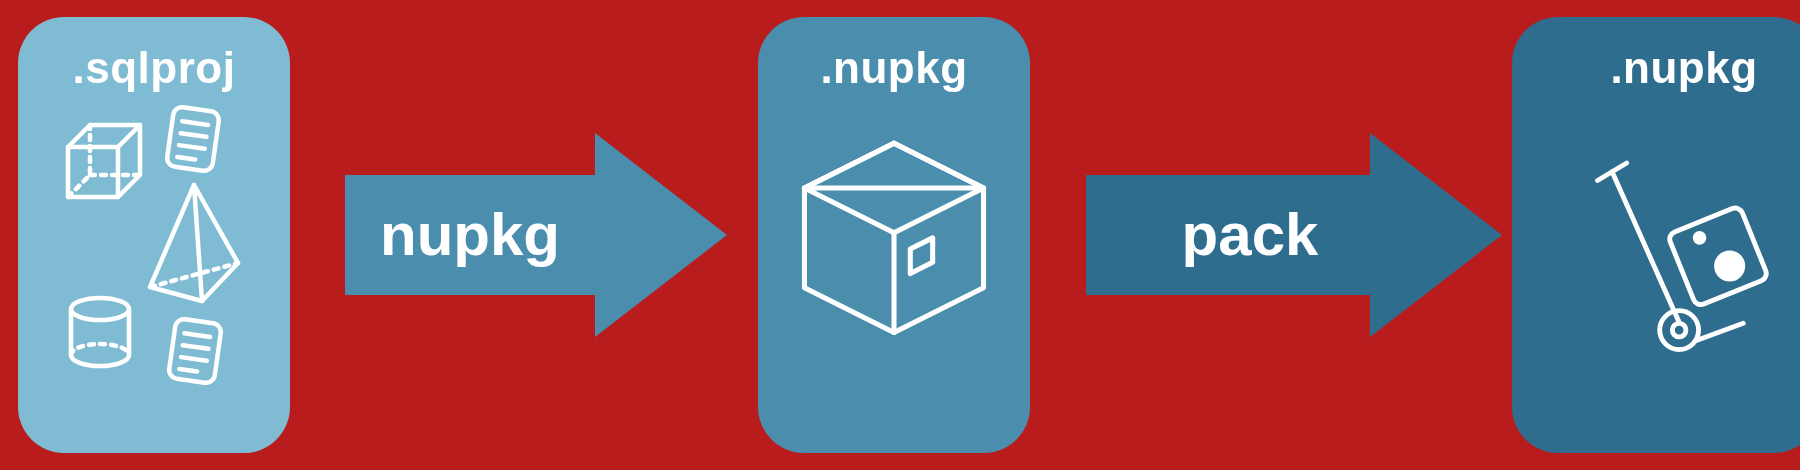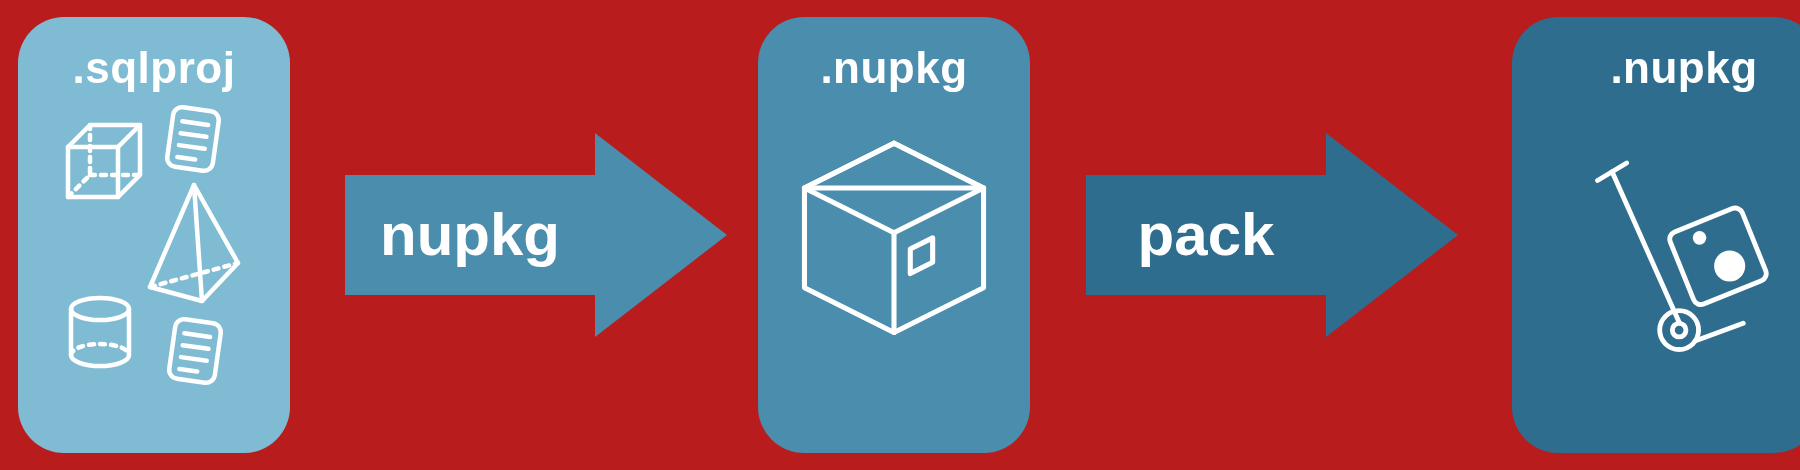--- a/index.html
+++ b/index.html
@@ -134,21 +134,21 @@
       <polyline points="22,60 110,104 198,60"></polyline>
       <line x1="110" y1="104" x2="110" y2="202"></line>
       <line x1="22" y1="60" x2="110" y2="16"></line>
       <line x1="110" y1="16" x2="198" y2="60"></line>
       <line x1="22" y1="60" x2="198" y2="60"></line>
       <polygon points="126,120 148,109 148,133 126,144"></polygon>
     </svg>
   </div>
 
   <div class="arrow" id="arrow-pack">
-    <div class="arrow-body" style="background-color: rgb(47, 109, 142);">
+    <div class="arrow-body" style="background-color: rgb(47, 109, 142); padding-left: 44px;">
       <span class="arrow-label">pack</span>
     </div>
     <div class="arrow-head" style="border-left-color: rgb(47, 109, 142);"></div>
   </div>
 
   <div class="card" id="card-nupkg" style="background-color: rgb(47, 109, 142); padding-left: 36px;">
     <div class="card-label">.nupkg</div>
     <svg class="card-icon" width="204" height="220" viewBox="0 0 210 225" fill="none" stroke="#ffffff" stroke-width="5" stroke-linecap="round" stroke-linejoin="round">
       <line x1="16" y1="42" x2="46" y2="24"></line>
       <line x1="31" y1="33" x2="100" y2="188"></line>

